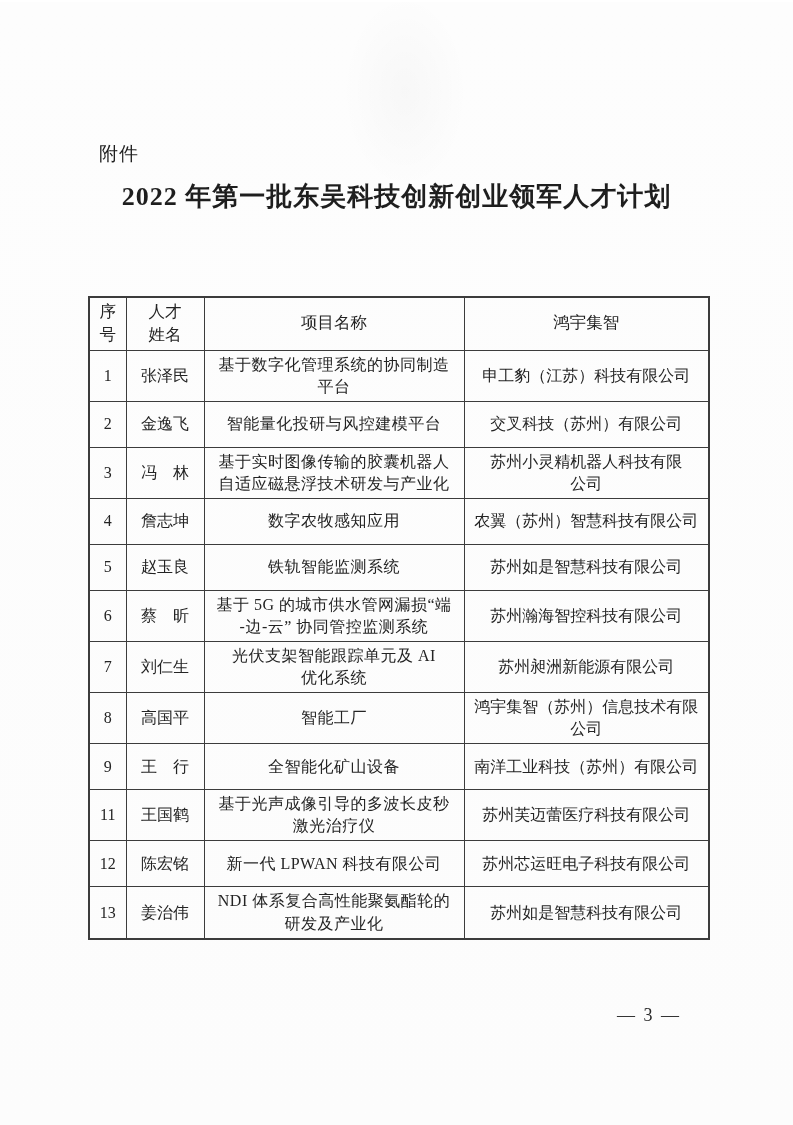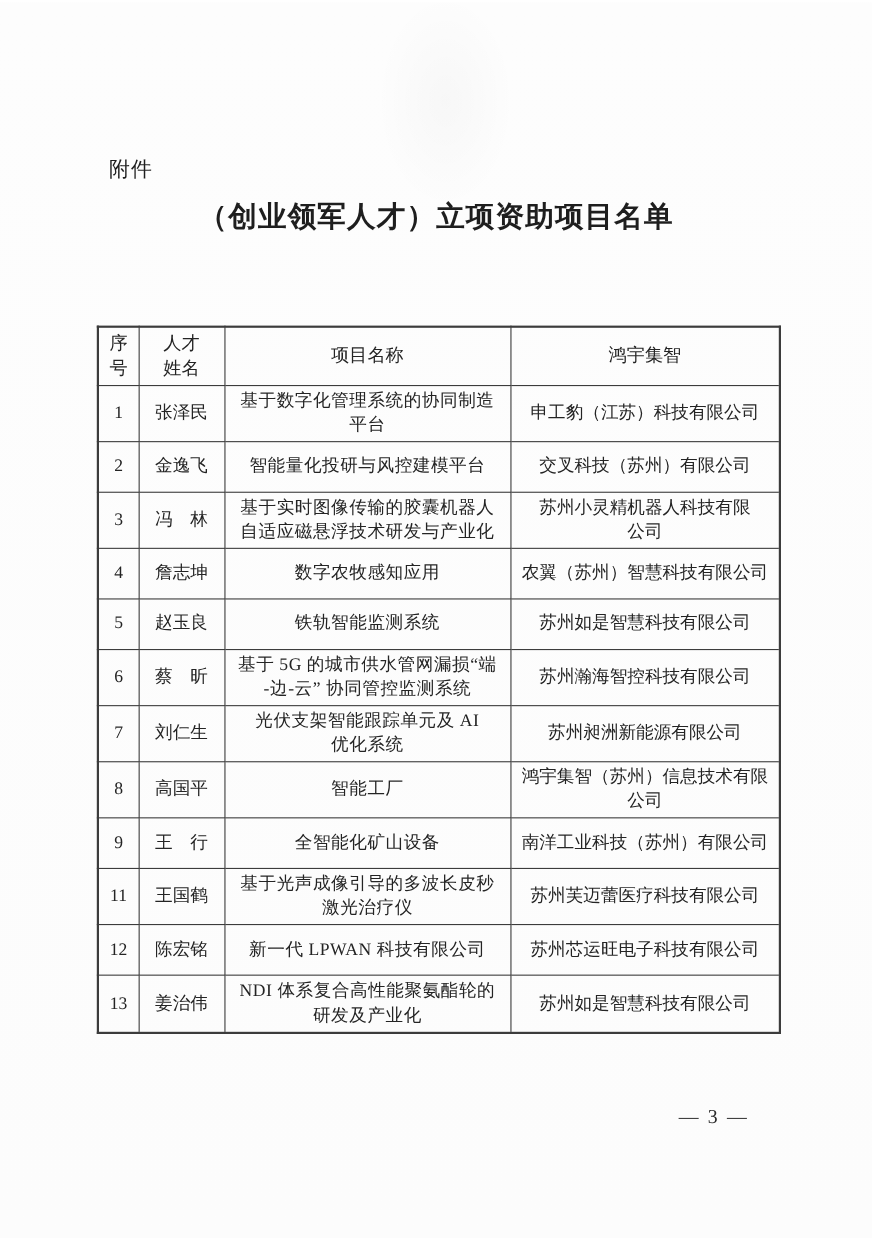--- a/index.html
+++ b/index.html
@@ -77,21 +77,21 @@
   }
 </style>
 </head>
 <body>
 
 <div class="page">
 
   <div class="attachment-label">附件</div>
 
   <div class="doc-title">
-    <div>（创业领军人才）立项资助项目名单</div>
+    <div>2022 年第一批东吴科技创新创业领军人才计划</div>
   </div>
 
   <table class="roster">
     <colgroup>
       <col class="c-no">
         <col class="c-name">
         <col class="c-proj">
         <col class="c-comp">
     </colgroup>
     <thead>

